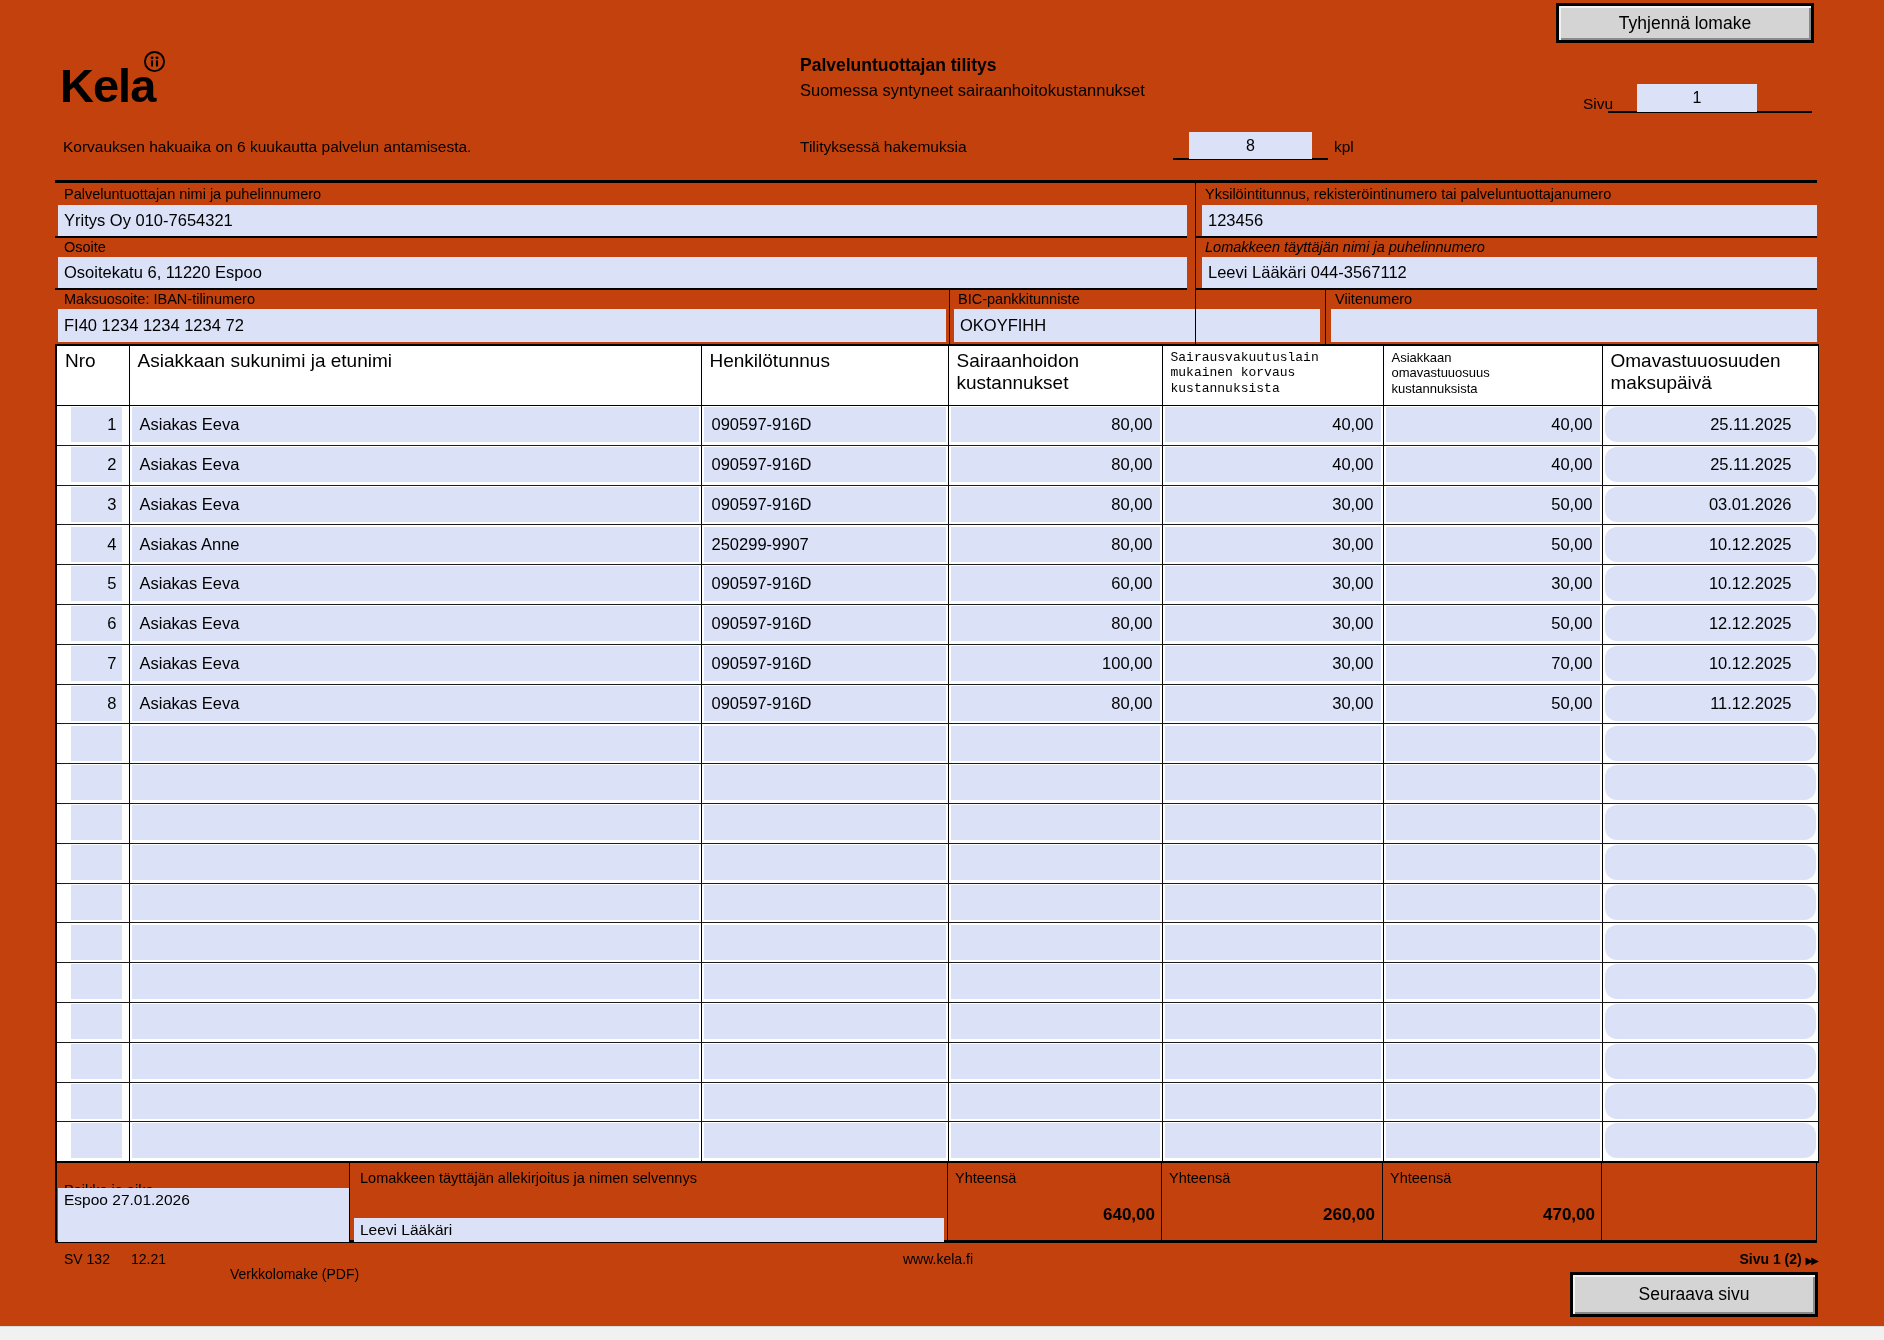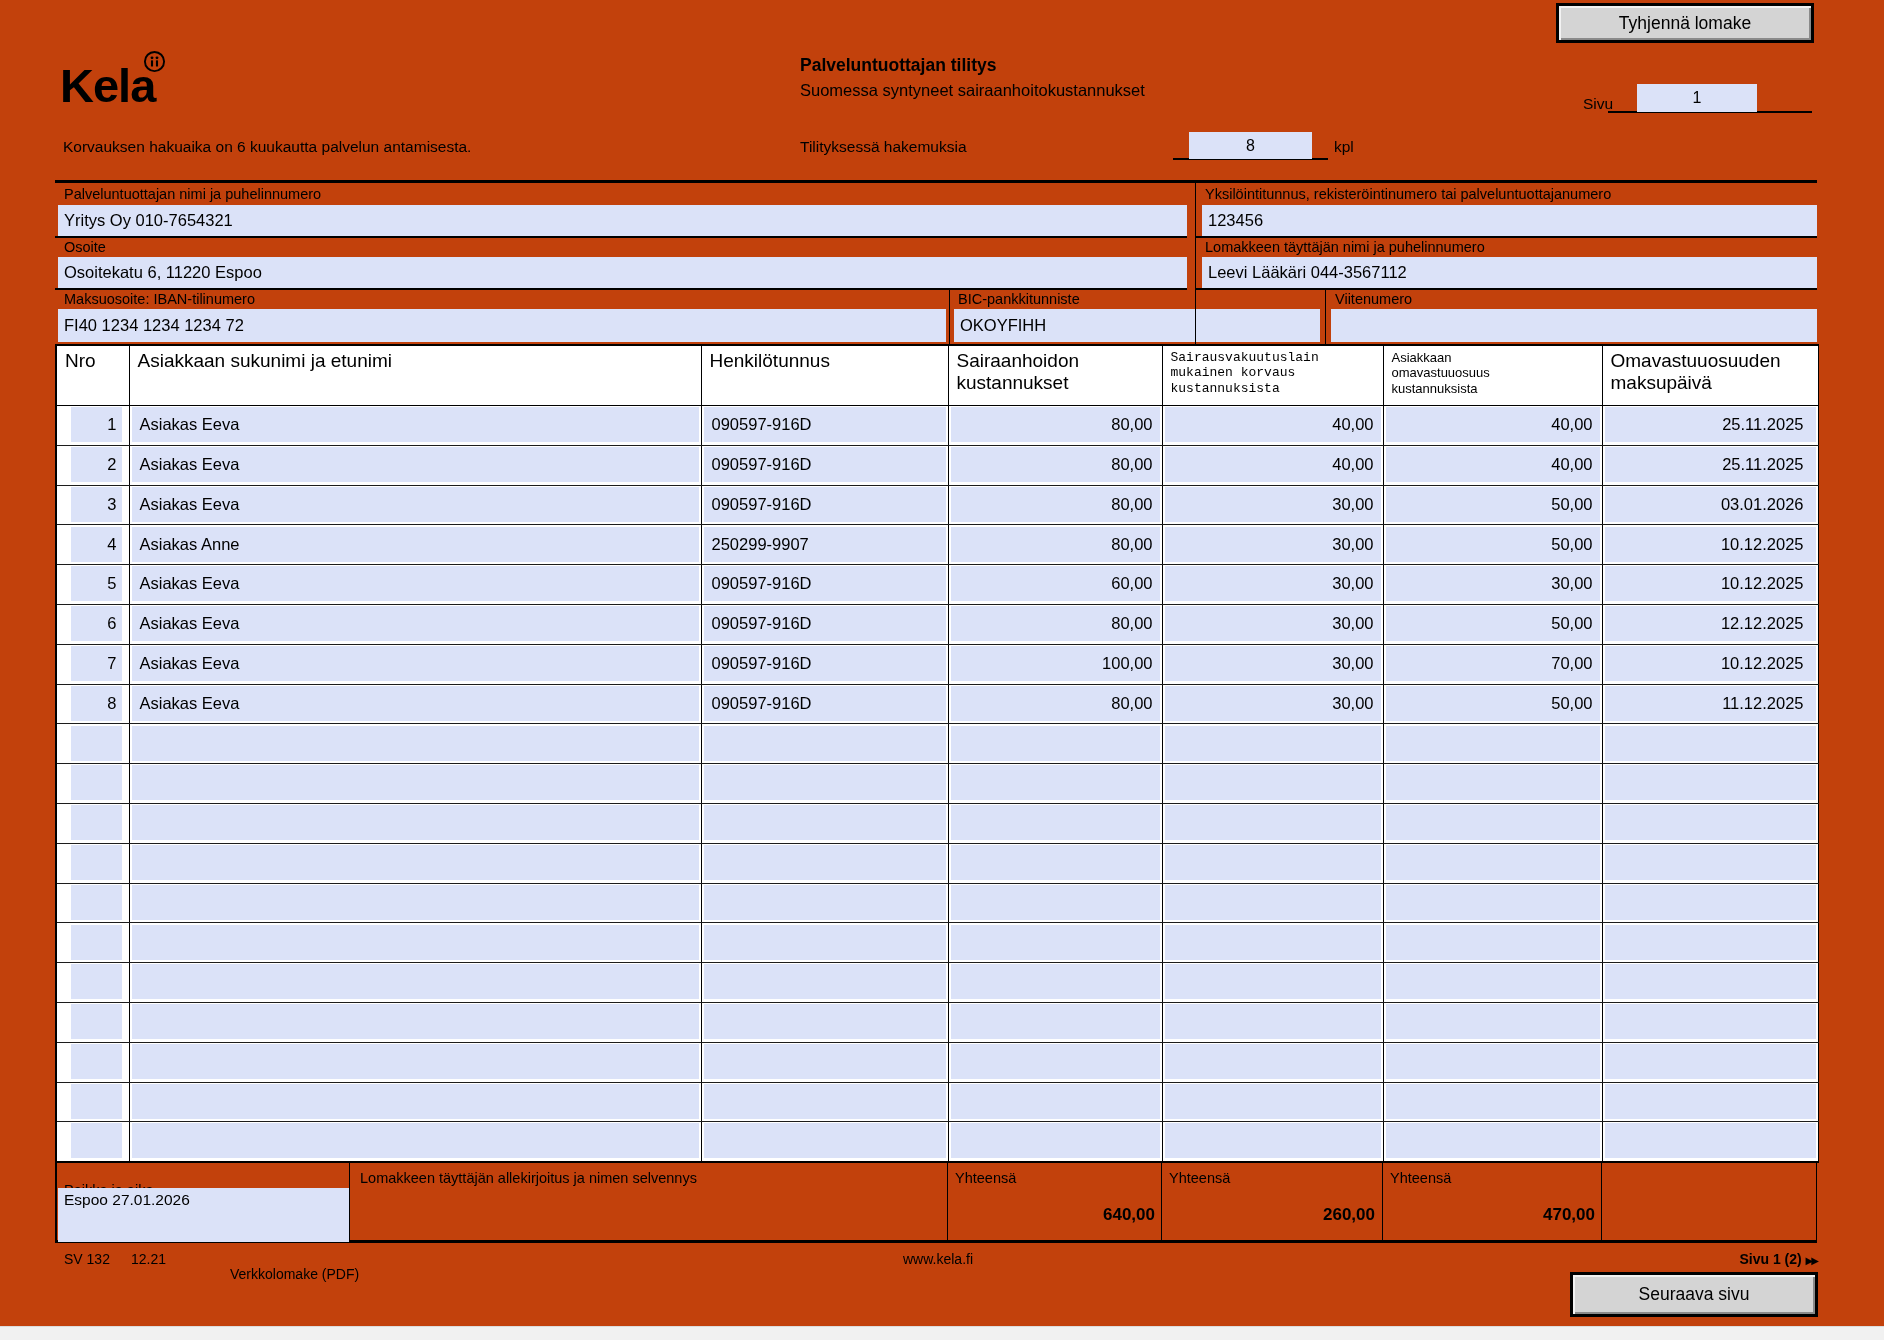--- a/index.html
+++ b/index.html
@@ -34,21 +34,21 @@
                 padding:4px 0 0 8px;font-weight:normal;font-size:19px;line-height:1.18;height:55px;background:#fff;}
   table.grid th .hw{display:block;}
   table.grid td{border-right:1px solid #000;border-bottom:1px solid #1c1c1c;padding:0;height:38.8px;background:#fff;}
   tr.thick td{border-top:1.5px solid #000;}
   .f{background:#dbe2f8;margin:1px 2px 2.5px 2px;height:35px;line-height:35px;font-size:16.5px;
      white-space:nowrap;overflow:hidden;}
   td.c-nro .f{margin-left:14px;margin-right:7px;text-align:right;padding-right:5px;}
   td.c-name .f{padding-left:8px;}
   td.c-id .f{padding-left:8px;}
   td.c-num .f{text-align:right;padding-right:7px;}
-  td.c-date .f{text-align:right;padding-right:12px;}
+  td.c-date .f{text-align:right;padding-right:24px;border-radius:12px;}
   
   .botbox{position:absolute;left:55px;top:1162px;width:1762px;height:81px;box-sizing:border-box;
           border-left:2.5px solid #000;border-right:1.5px solid #000;border-bottom:3px solid #000;}
   .total{position:absolute;font-size:17px;font-weight:bold;text-align:right;}
   
   .foot{position:absolute;top:1251px;font-size:14px;}
   .pageind{font-weight:bold;}
   .arrows{font-size:10px;font-weight:bold;letter-spacing:-2px;}
   .graystrip{position:absolute;left:0;top:1326px;width:1884px;height:14px;background:#f1f1f1;border-top:1px solid #dcdcdc;}
 </style>
@@ -84,21 +84,21 @@
   <div class="uline" style="left:1173px;top:158px;width:16px;"></div>
   <div class="boxfield" style="left:1189px;top:132px;width:123px;height:28px;line-height:27px;">8</div>
   <div class="uline" style="left:1312px;top:158px;width:16px;"></div>
   <div class="abs" style="left:1334px;top:138px;font-size:15.5px;">kpl</div>
 
   <div class="hline" style="left:55px;top:180px;width:1762px;height:3px;"></div>
 
   <div class="lbl" style="left:64px;top:186px;">Palveluntuottajan nimi ja puhelinnumero</div>
   <div class="lbl" style="left:1205px;top:186px;">Yksilöintitunnus, rekisteröintinumero tai palveluntuottajanumero</div>
   <div class="lbl" style="left:64px;top:239px;">Osoite</div>
-  <div class="lbl" style="left:1205px;top:239px;">Lomakkeen täyttäjän nimi ja puhelinnumero</div>
+  <div class="lbl" style="left:1205px;top:239px;font-style:italic;">Lomakkeen täyttäjän nimi ja puhelinnumero</div>
   <div class="lbl" style="left:64px;top:291px;">Maksuosoite: IBAN-tilinumero</div>
   <div class="lbl" style="left:958px;top:291px;">BIC-pankkitunniste</div>
   <div class="lbl" style="left:1335px;top:291px;">Viitenumero</div>
 
   <div class="ffield" style="left:58px;top:205px;width:1129px;height:31px;">Yritys Oy 010-7654321</div>
   <div class="ffield" style="left:1202px;top:205px;width:615px;height:31px;">123456</div>
   <div class="ffield" style="left:58px;top:257px;width:1129px;height:31px;">Osoitekatu 6, 11220 Espoo</div>
   <div class="ffield" style="left:1202px;top:257px;width:615px;height:31px;">Leevi Lääkäri 044-3567112</div>
   <div class="ffield" style="left:58px;top:309px;width:888px;height:33px;">FI40 1234 1234 1234 72</div>
   <div class="ffield" style="left:954px;top:309px;width:366px;height:33px;">OKOYFIHH</div>
@@ -596,20 +596,21 @@
     <div class="vline" style="left:1544px;top:0;height:78px;"></div>
   </div>
 
   <div class="lbl" style="left:64px;top:1170px;margin-top:12px;">Paikka ja aika</div>
   <div class="lbl" style="left:360px;top:1170px;">Lomakkeen täyttäjän allekirjoitus ja nimen selvennys</div>
   <div class="lbl" style="left:955px;top:1170px;">Yhteensä</div>
   <div class="lbl" style="left:1169px;top:1170px;">Yhteensä</div>
   <div class="lbl" style="left:1390px;top:1170px;">Yhteensä</div>
 
   <div class="ffield" style="left:58px;top:1188px;width:291px;height:54px;align-items:flex-start;padding-top:3px;font-size:15.5px;">Espoo 27.01.2026</div>
+  <div class="ffield" style="left:354px;top:1218px;width:590px;height:24px;font-size:15.5px;">Leevi Lääkäri</div>
 
   <div class="total" style="left:1000px;top:1205px;width:155px;">640,00</div>
   <div class="total" style="left:1220px;top:1205px;width:155px;">260,00</div>
   <div class="total" style="left:1440px;top:1205px;width:155px;">470,00</div>
 
   <div class="foot" style="left:64px;">SV 132</div>
   <div class="foot" style="left:131px;">12.21</div>
   <div class="foot" style="left:230px;margin-top:15px;">Verkkolomake (PDF)</div>
   <div class="foot" style="left:903px;">www.kela.fi</div>
   <div class="foot" style="left:1650px;width:167px;text-align:right;">

